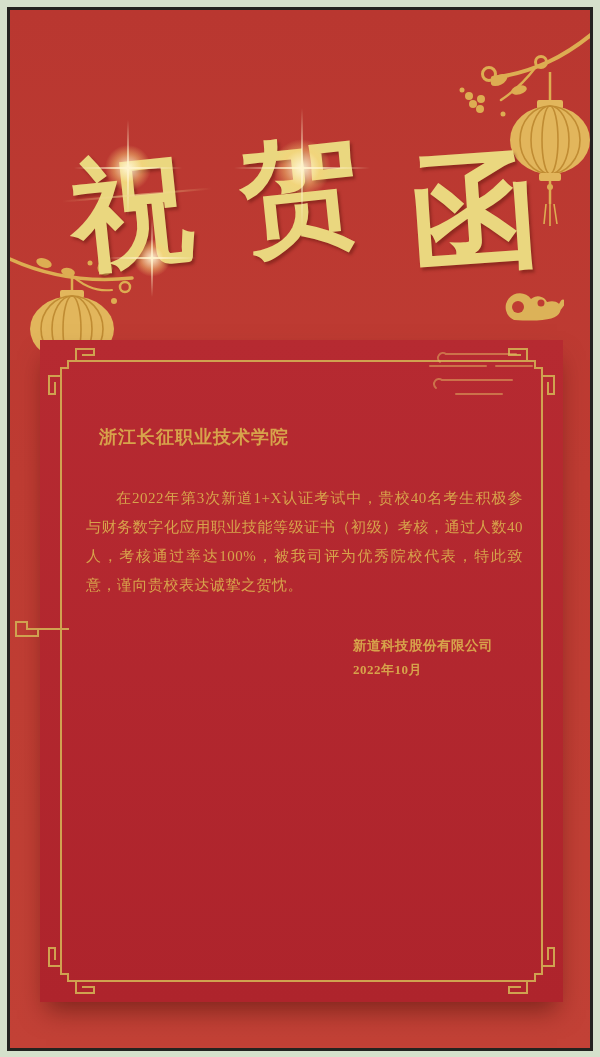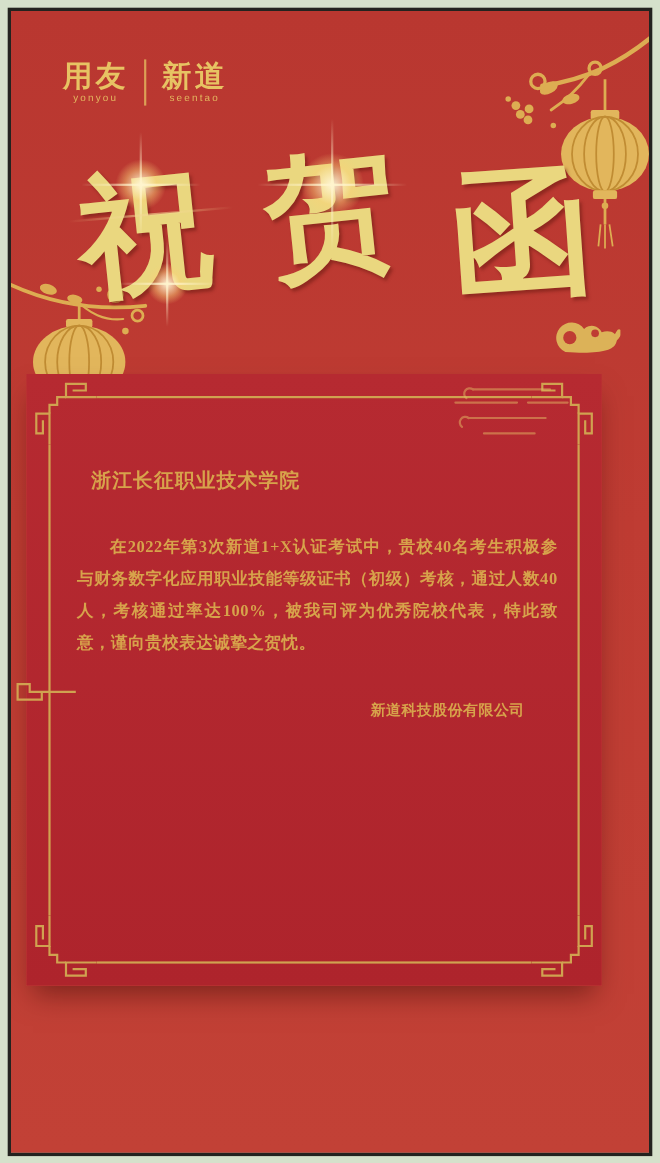--- a/index.html
+++ b/index.html
@@ -36,21 +36,21 @@
   .flare .glow{width:100%;height:100%;border-radius:50%;
     background:radial-gradient(closest-side,rgba(255,247,216,.95),rgba(250,210,120,.45) 45%,rgba(250,200,100,0) 72%);}
   .flare .h{position:absolute;left:-35%;right:-35%;top:50%;height:2px;margin-top:-1px;
     background:linear-gradient(90deg,rgba(255,240,190,0),rgba(255,244,205,.95),rgba(255,240,190,0));}
   .flare .v{position:absolute;top:-25%;bottom:-25%;left:50%;width:2px;margin-left:-1px;
     background:linear-gradient(180deg,rgba(255,240,190,0),rgba(255,244,205,.85),rgba(255,240,190,0));}
   .streak{position:absolute;height:2px;
     background:linear-gradient(90deg,rgba(245,220,150,0),rgba(243,216,146,.65),rgba(245,220,150,0));}
   
   .card{
-    position:absolute;left:14px;top:330px;width:523px;height:556px;
+    position:absolute;left:30px;top:330px;width:523px;height:662px;
     background:linear-gradient(180deg,#b62a31,#ae242c);
     box-shadow:0 14px 24px -6px rgba(70,12,8,.55);
   }
   .frame-line{position:absolute;background:#d0a250;}
   .fl-top{left:64px;right:64px;top:20px;height:2px;}
   .fl-bottom{left:64px;right:64px;bottom:20px;height:2px;}
   .fl-left{top:64px;bottom:64px;left:20px;width:2px;}
   .fl-right{top:64px;bottom:64px;right:20px;width:2px;}
   .corner{position:absolute;width:64px;height:64px;}
   .corner.tl{left:0;top:0;}
@@ -60,49 +60,38 @@
   .card-clouds{position:absolute;left:372px;top:4px;opacity:.5;}
   
   .letter-body{
     position:absolute;left:46px;right:40px;top:86px;
     color:#d7a34b;
   }
   .recipient{font-size:18px;font-weight:bold;line-height:22px;margin:0 0 36px 13px;letter-spacing:1px;}
   .para{
     font-size:15px;line-height:29px;letter-spacing:.5px;
     text-indent:2em;text-align:justify;text-justify:inter-ideograph;
-    margin:0 0 8px 0;font-weight:700;
+    margin:0 0 8px 0;font-weight:400;
   }
   .signature{margin-top:34px;text-align:right;padding-right:30px;}
   .signature .inner{display:inline-block;text-align:left;}
   .sig-company{font-size:13.5px;font-weight:bold;line-height:24px;letter-spacing:.5px;}
   .sig-date{font-size:13px;font-weight:bold;line-height:24px;letter-spacing:.5px;}
   
   .deco{position:absolute;pointer-events:none;}
   .deco-top-right{right:-2px;top:14px;}
   .deco-left{left:0;top:235px;}
   .deco-cloud{left:490px;top:270px;}
   .side-ornament{left:1px;top:606px;}
 </style>
 </head>
 <body>
 
 <div class="red-panel">
 
-  <div class="logo">
-    <div class="block">
-      <div class="zh">用友</div>
-      <div class="sub">yonyou</div>
-    </div>
-    <div class="divider"></div>
-    <div class="block">
-      <div class="zh">新道</div>
-      <div class="sub">seentao</div>
-    </div>
-  </div>
 
   <svg class="deco deco-top-right" width="175" height="205" viewBox="0 0 175 205">
     <path d="M175 10 C148 32 118 48 76 54" fill="none" stroke="#ddad52" stroke-width="4" stroke-linecap="round"></path>
     <path d="M118 44 C106 60 96 68 84 76" fill="none" stroke="#ddad52" stroke-width="2.5" stroke-linecap="round"></path>
     <ellipse cx="82" cy="56" rx="9" ry="5" fill="#ddad52" transform="rotate(-28 82 56)"></ellipse>
     <ellipse cx="102" cy="66" rx="8" ry="4.5" fill="#ddad52" transform="rotate(-15 102 66)"></ellipse>
     <circle cx="72" cy="50" r="6.5" fill="none" stroke="#ddad52" stroke-width="3"></circle>
     <circle cx="124" cy="38" r="5.5" fill="none" stroke="#ddad52" stroke-width="3"></circle>
     <g fill="#ddad52">
       <circle cx="56" cy="80" r="4"></circle>
@@ -223,20 +212,21 @@
         <path d="M44 50 H90"></path>
       </g>
     </svg>
 
     <div class="letter-body">
       <div class="recipient">浙江长征职业技术学院</div>
       <p class="para">在2022年第3次新道1+X认证考试中，贵校40名考生积极参与财务数字化应用职业技能等级证书（初级）考核，通过人数40人，考核通过率达100%，被我司评为优秀院校代表，特此致意，谨向贵校表达诚挚之贺忱。</p>
       <div class="signature">
         <div class="inner">
           <div class="sig-company">新道科技股份有限公司</div>
+          <div class="sig-date">2022年10月</div>
         </div>
       </div>
     </div>
   </div>
 
   <svg class="deco side-ornament" width="58" height="26" viewBox="0 0 58 26">
     <path d="M58 13 H16 V6 H5 V20 H27 V13" fill="none" stroke="#d0a250" stroke-width="2"></path>
   </svg>
 
 </div>

